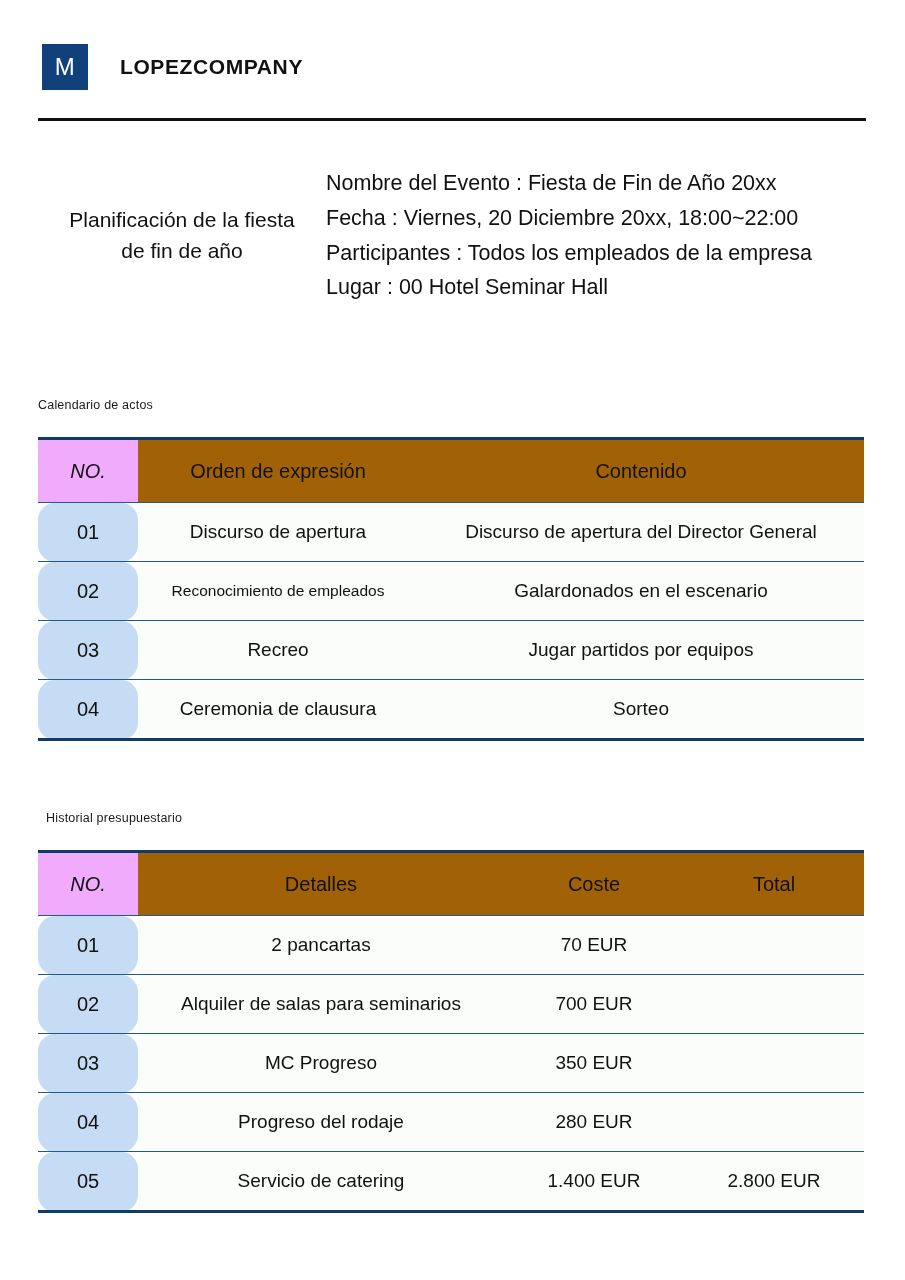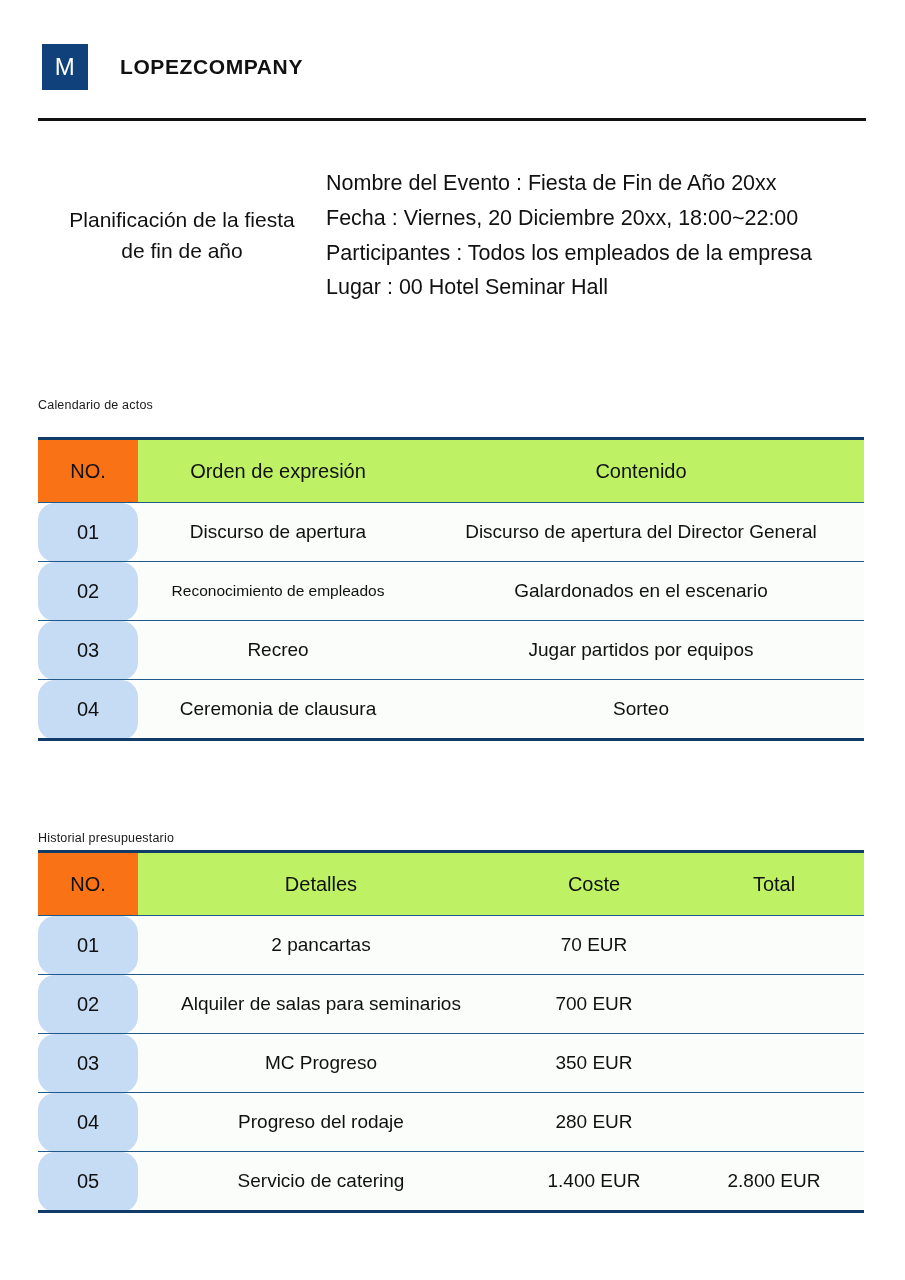--- a/index.html
+++ b/index.html
@@ -82,49 +82,50 @@
 
   
   .caption {
     position: absolute;
     left: 38px;
     font-size: 12.5px;
     color: #1a1a1a;
     letter-spacing: 0.2px;
   }
   #caption-schedule { top: 398px; }
-  #caption-budget   { top: 831px; }
+  #caption-budget   { top: 811px; margin-left: 8px; }
 
   
   .tbl {
     position: absolute;
     left: 38px;
     width: 826px;
     border-collapse: collapse;
     table-layout: fixed;
   }
   #table-schedule { top: 437px; }
   #table-budget   { top: 850px; }
 
   .tbl col.c-no      { width: 100px; }
 
   .tbl thead th {
-    background: #bef264;
+    background: #a16207;
     border-top: 3px solid #123c68;
     border-bottom: 1px solid #1f5a8a;
     font-size: 20px;
     font-weight: normal;
     padding: 0;
     height: 62px;
     text-align: center;
     vertical-align: middle;
     color: #111111;
   }
   .tbl thead th.th-no {
-    background: #f97316;
+    background: #f0abfc;
+    font-style: italic;
   }
   .tbl tbody td {
     background: #fbfdfa;
     border-bottom: 1px solid #1f5a8a;
     font-size: 19px;
     padding: 0 18px;
     height: 58px;
     text-align: center;
     vertical-align: middle;
     color: #111111;

